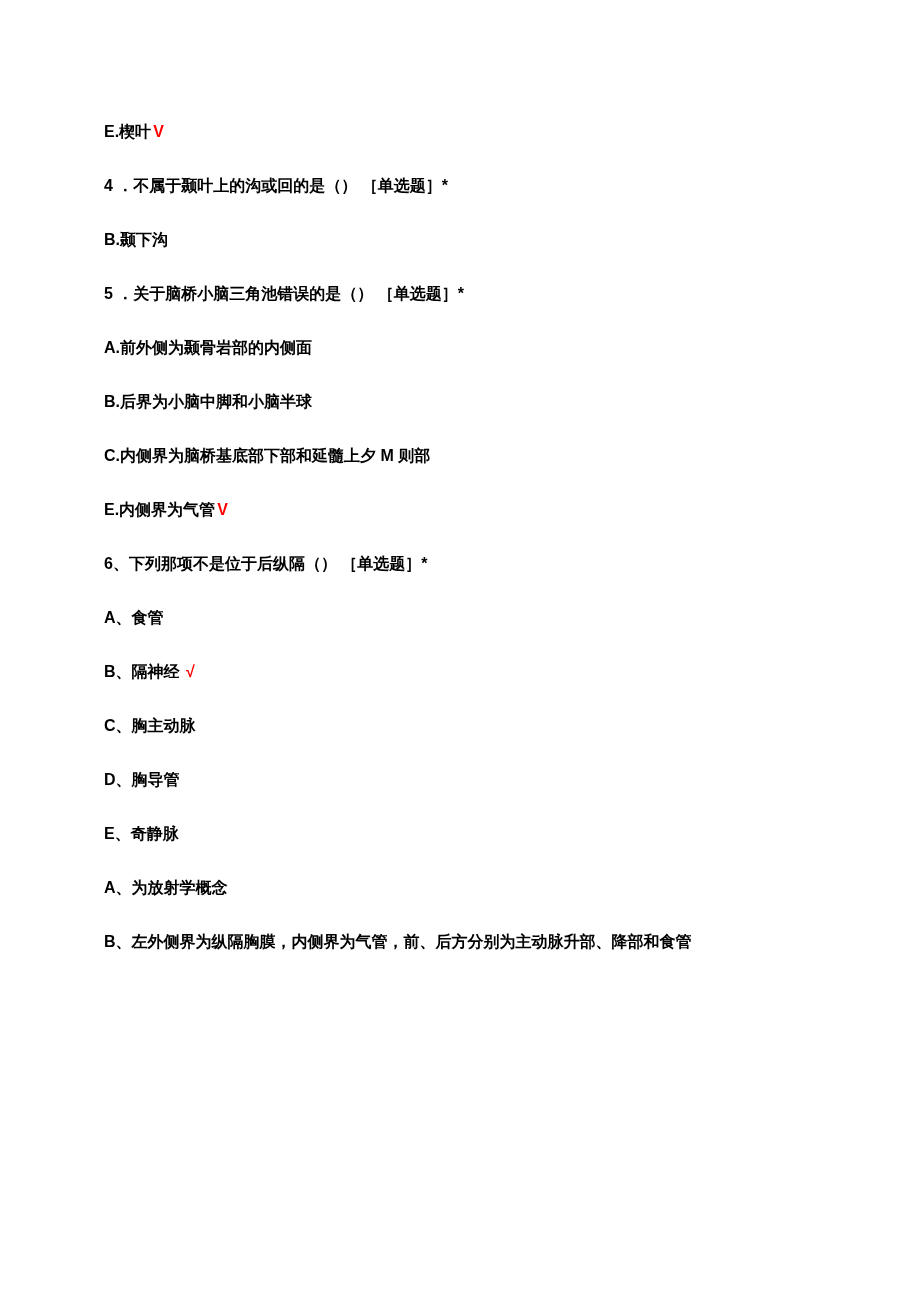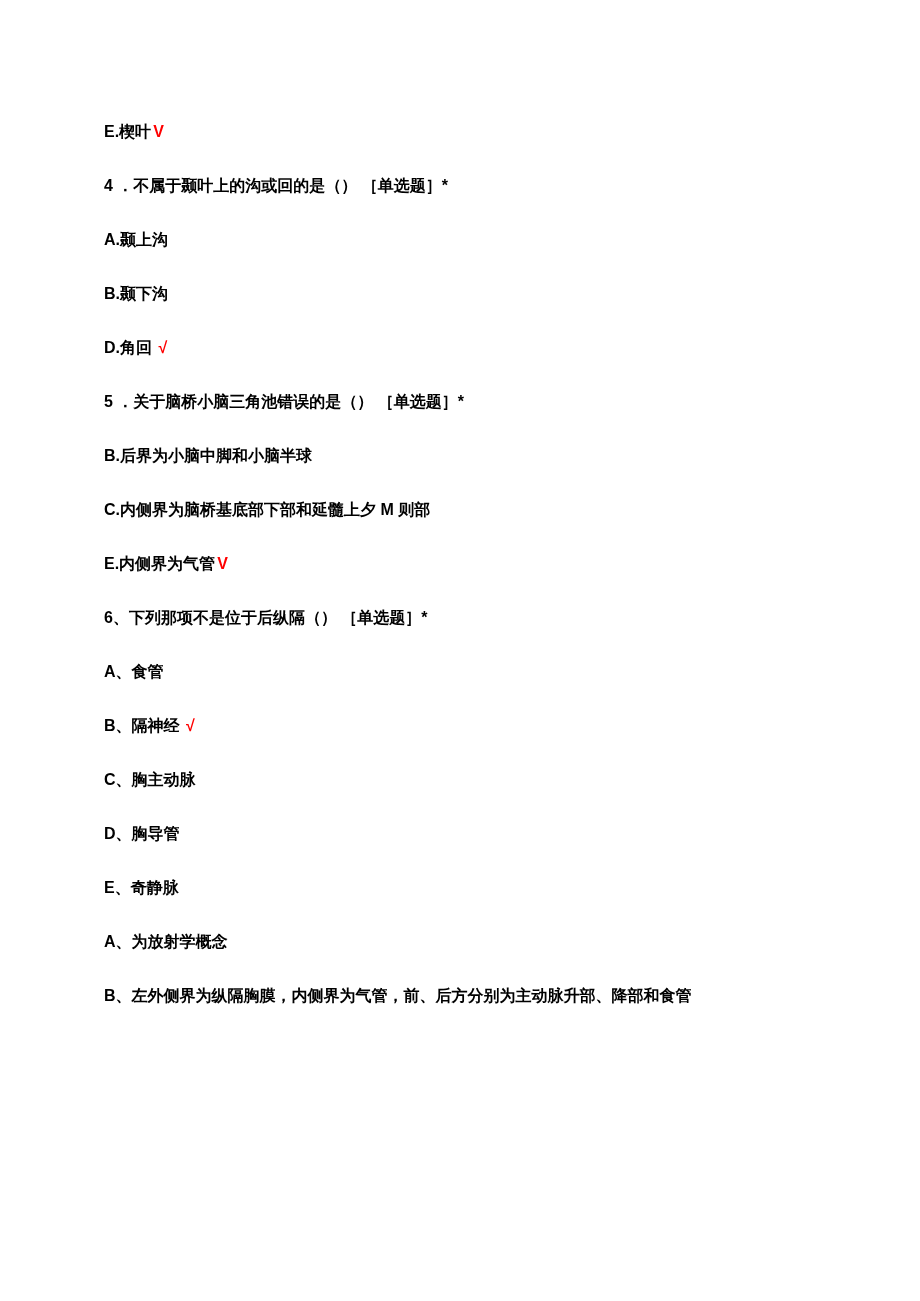--- a/index.html
+++ b/index.html
@@ -25,24 +25,23 @@
     color: #ff0000;
     margin-left: 2px;
   }
 </style>
 </head>
 <body>
 
 <div id="content">
     <p class="line"><span>E.楔叶</span><span class="mark">V</span></p>
     <p class="line"><span>4 ．不属于颞叶上的沟或回的是（） ［单选题］*</span></p>
-    <p class="line"><span>A.颞上沟</span></p>
     <p class="line"><span>B.颞下沟</span></p>
-    <p class="line"><span>D.角回</span><span class="mark"> √</span></p>
     <p class="line"><span>5 ．关于脑桥小脑三角池错误的是（） ［单选题］*</span></p>
+    <p class="line"><span>A.前外侧为颞骨岩部的内侧面</span></p>
     <p class="line"><span>B.后界为小脑中脚和小脑半球</span></p>
     <p class="line"><span>C.内侧界为脑桥基底部下部和延髓上夕 M 则部</span></p>
     <p class="line"><span>E.内侧界为气管</span><span class="mark">V</span></p>
     <p class="line"><span>6、下列那项不是位于后纵隔（） ［单选题］*</span></p>
     <p class="line"><span>A、食管</span></p>
     <p class="line"><span>B、隔神经</span><span class="mark"> √</span></p>
     <p class="line"><span>C、胸主动脉</span></p>
     <p class="line"><span>D、胸导管</span></p>
     <p class="line"><span>E、奇静脉</span></p>
     <p class="line"><span>A、为放射学概念</span></p>

